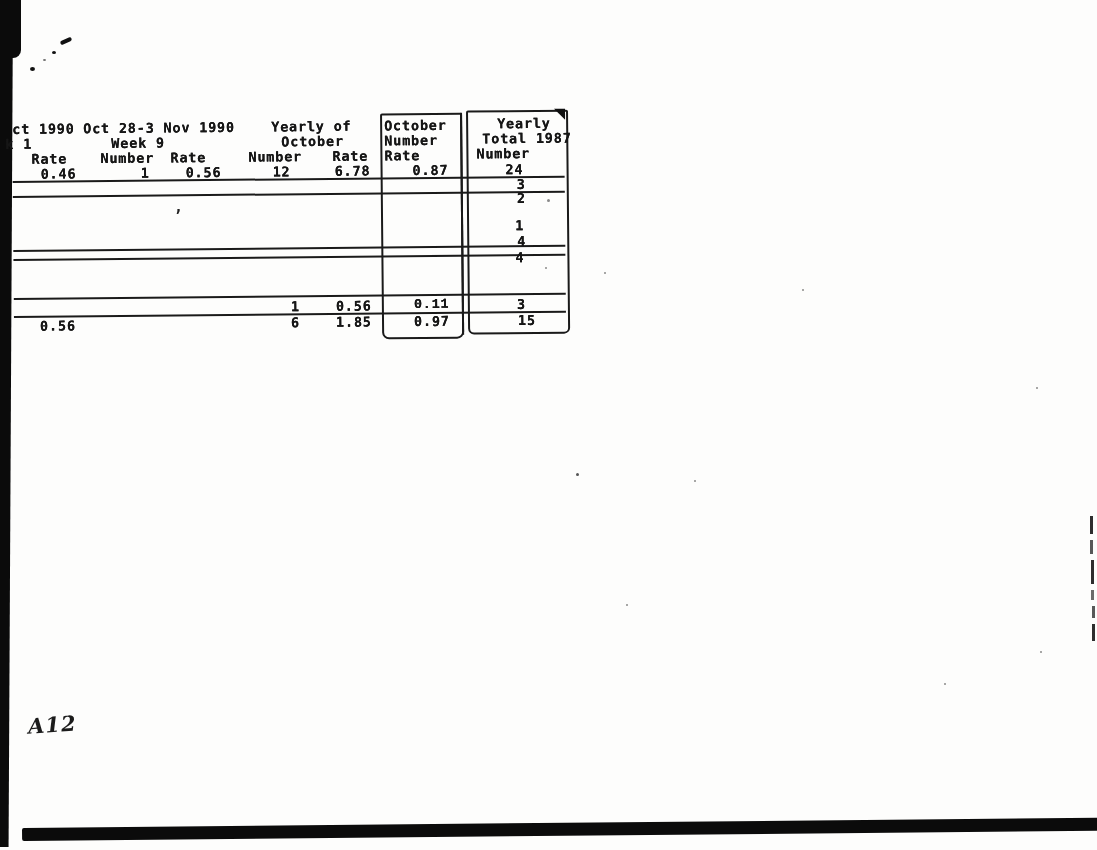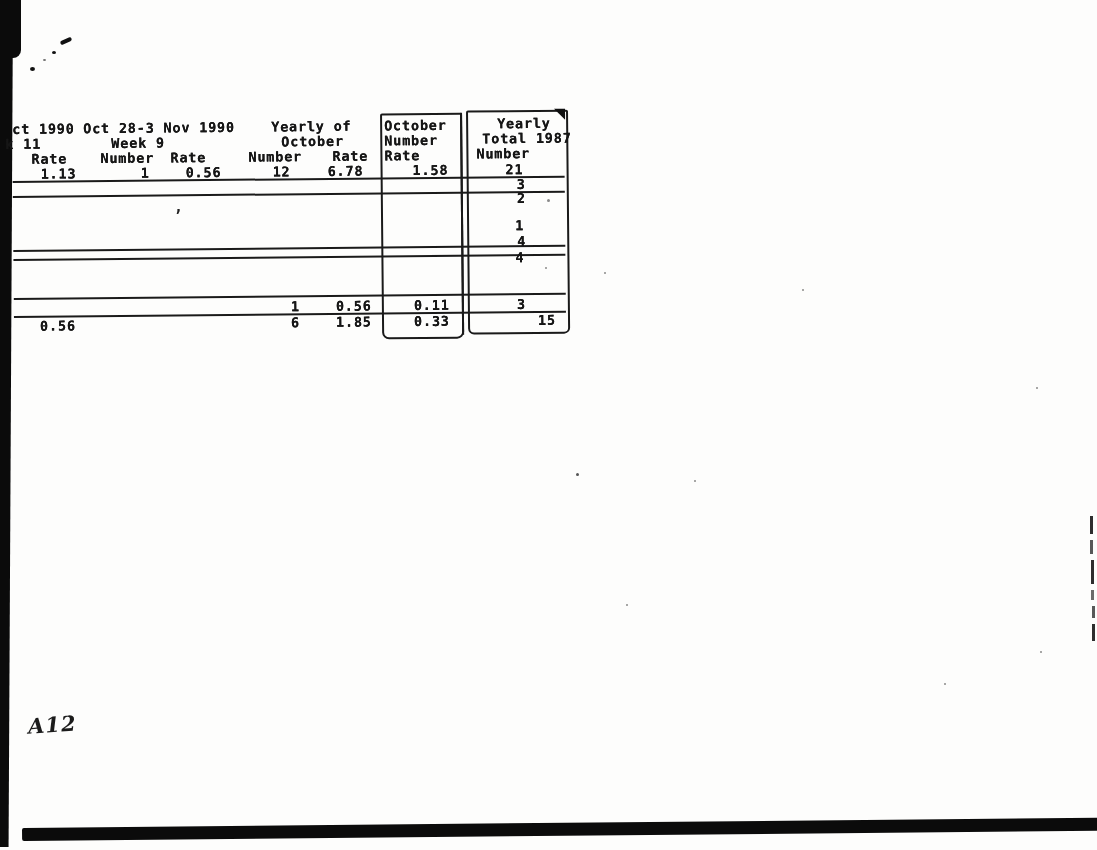--- a/index.html
+++ b/index.html
@@ -83,55 +83,55 @@
     <div class="box box2"></div>
     <div class="vln" style="left:452px;top:5px;height:222px;"></div>
     <div class="corner-tick"></div>
 
     <span class="t" style="left:4px;top:10px;">ct 1990</span>
     <span class="t" style="left:75px;top:10px;">Oct 28-3 Nov 1990</span>
     <span class="t" style="left:263px;top:10px;">Yearly of</span>
     <span class="t" style="left:376px;top:10px;">October</span>
     <span class="t" style="left:489px;top:9px;">Yearly</span>
 
-    <span class="t" style="left:-3px;top:25px;">k 11</span>
+    <span class="t" style="left:-3px;top:25px;">k 1</span>
     <span class="t" style="left:103px;top:25px;">Week 9</span>
     <span class="t" style="left:273px;top:25px;">October</span>
     <span class="t" style="left:376px;top:25px;">Number</span>
     <span class="t" style="left:474px;top:24px;">Total 1987</span>
 
     <span class="t" style="left:23px;top:40px;">Rate</span>
     <span class="t" style="left:92px;top:40px;">Number</span>
     <span class="t" style="left:162px;top:40px;">Rate</span>
     <span class="t" style="left:240px;top:40px;">Number</span>
     <span class="t" style="left:324px;top:40px;">Rate</span>
     <span class="t" style="left:376px;top:40px;">Rate</span>
     <span class="t" style="left:468px;top:39px;">Number</span>
 
-    <span class="t" style="left:32px;top:55px;">1.13</span>
+    <span class="t" style="left:32px;top:55px;">0.46</span>
     <span class="t" style="left:132px;top:55px;">1</span>
     <span class="t" style="left:177px;top:55px;">0.56</span>
     <span class="t" style="left:264px;top:55px;">12</span>
-    <span class="t" style="left:319px;top:55px;">6.78</span>
-    <span class="t" style="left:404px;top:55px;">1.58</span>
-    <span class="t" style="left:497px;top:55px;">21</span>
+    <span class="t" style="left:326px;top:55px;">6.78</span>
+    <span class="t" style="left:404px;top:55px;">0.87</span>
+    <span class="t" style="left:497px;top:55px;">24</span>
 
     <span class="t" style="left:508px;top:70px;">3</span>
     <span class="t" style="left:508px;top:84px;">2</span>
     <span class="t" style="left:506px;top:111px;">1</span>
     <span class="t" style="left:508px;top:127px;">4</span>
     <span class="t" style="left:506px;top:143px;">4</span>
 
     <span class="t" style="left:281px;top:190px;">1</span>
     <span class="t" style="left:326px;top:190px;">0.56</span>
-    <span class="t" style="left:404px;top:190px;">0.11</span>
+    <span class="t" style="left:404px;top:190px;font-family:Liberation Mono, monospace;">0.11</span>
     <span class="t" style="left:507px;top:190px;">3</span>
 
     <span class="t" style="left:30px;top:207px;">0.56</span>
     <span class="t" style="left:281px;top:206px;">6</span>
     <span class="t" style="left:326px;top:206px;">1.85</span>
-    <span class="t" style="left:404px;top:206px;">0.33</span>
-    <span class="t" style="left:528px;top:206px;">15</span>
+    <span class="t" style="left:404px;top:206px;">0.97</span>
+    <span class="t" style="left:508px;top:206px;">15</span>
   </div>
 
   <div class="handwriting">A12</div>
 
 </div>
 
 </body></html>

